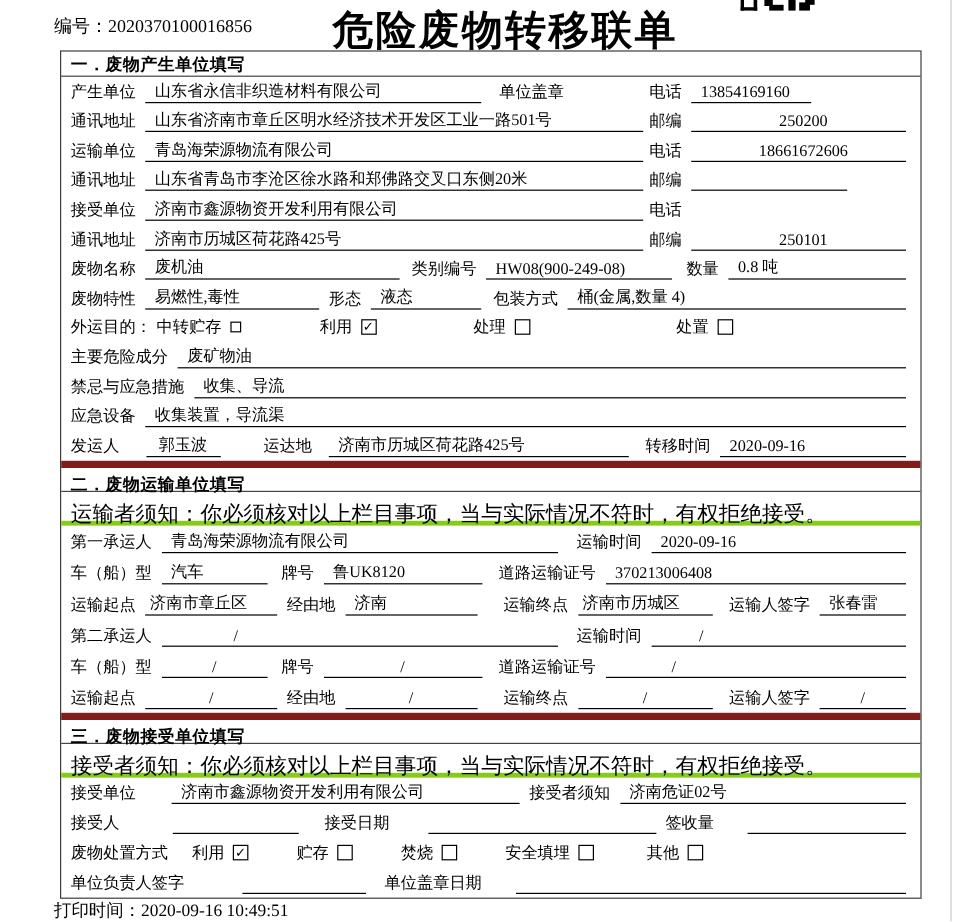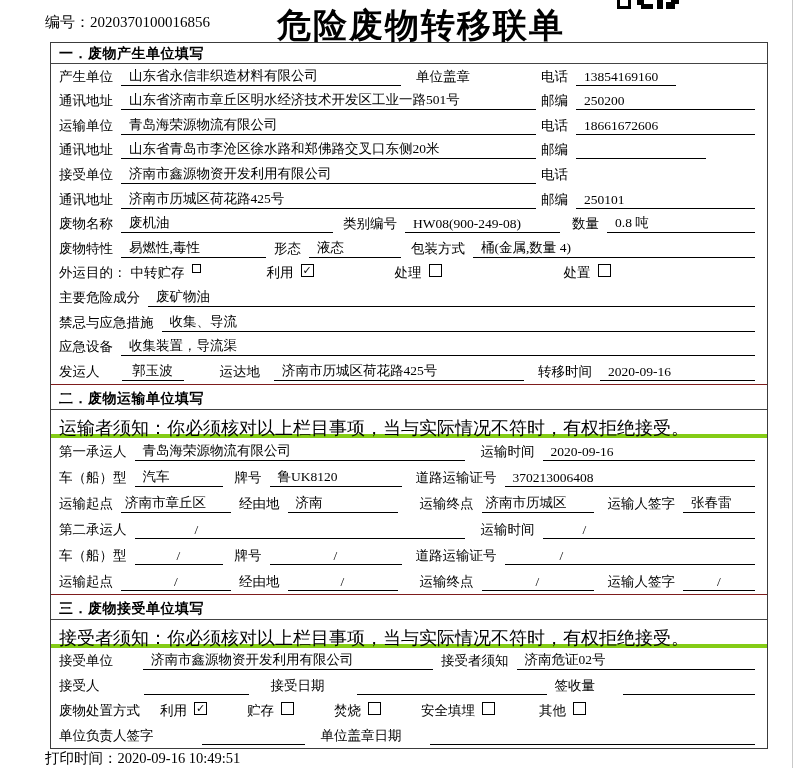--- a/index.html
+++ b/index.html
@@ -4,35 +4,35 @@
 <style>
   html,body{margin:0;padding:0;background:#fff;}
   body{width:796px;height:768px;font-family:"Liberation Serif","DejaVu Serif",serif;color:#000;}
   .doc{position:relative;width:796px;height:768px;overflow:hidden;background:#fff;}
   .edge-line{position:absolute;right:3px;top:0;width:1px;height:100%;background:#c9c9c9;}
   .docno{position:absolute;left:45px;top:13px;font-size:15px;white-space:nowrap;}
   .title{position:absolute;left:46px;top:3px;width:750px;text-align:center;font-size:34px;font-weight:bold;letter-spacing:2px;}
   .qr{position:absolute;left:617px;top:0;}
   .form{position:absolute;left:50px;top:42px;width:716px;border:1.5px solid #3c3c3c;background:#fff;}
   .sechead{box-sizing:border-box;height:26px;padding:5px 8px 0;font-size:14px;font-weight:bold;
-           border-top:1px solid #7f1d1d;border-bottom:1px solid #444;letter-spacing:.5px;}
+           border-top:6px solid #7f1d1d;border-bottom:1px solid #444;letter-spacing:.5px;}
   .sechead.first{border-top:none;height:21px;padding-top:2px;}
   .note{box-sizing:border-box;height:28px;padding:6px 8px 0;font-size:18px;border-bottom:4px solid #84cc16;white-space:nowrap;}
   .row{display:flex;align-items:flex-end;box-sizing:border-box;padding:0 12px 3px 8px;font-size:13.5px;}
   .rs1{height:24.6px;}
   .rs2{height:26px;}
   .rs3{height:25px;}
   .lbl{white-space:nowrap;flex:none;}
   .val{border-bottom:1px solid #000;white-space:nowrap;box-sizing:border-box;padding-left:8px;
        margin-left:8px;flex:none;min-height:16px;overflow:visible;}
   .val.grow{flex:1;}
   .val.ctr{text-align:center;padding-left:0;}
   .rg{margin-left:auto;width:214px;display:flex;align-items:flex-end;flex:none;}
-  .rg .val.grow{flex:1;}
-  .opt{display:flex;flex:none;}
+  .rg .val.grow{flex:1;text-align:center;}
+  .opt{display:flex;align-items:center;flex:none;}
   .cb{display:inline-block;box-sizing:border-box;width:13px;height:13px;border:1.3px solid #000;
       margin-left:7px;margin-bottom:1px;text-align:center;line-height:11px;font-size:11px;
       font-family:"DejaVu Sans",sans-serif;font-weight:bold;}
   .cb.sm{width:9px;height:9px;margin-bottom:2px;}
   .print-line{position:absolute;left:45px;top:749px;font-size:14.5px;white-space:nowrap;}
 </style>
 </head>
 <body>
 
 <div class="doc">

